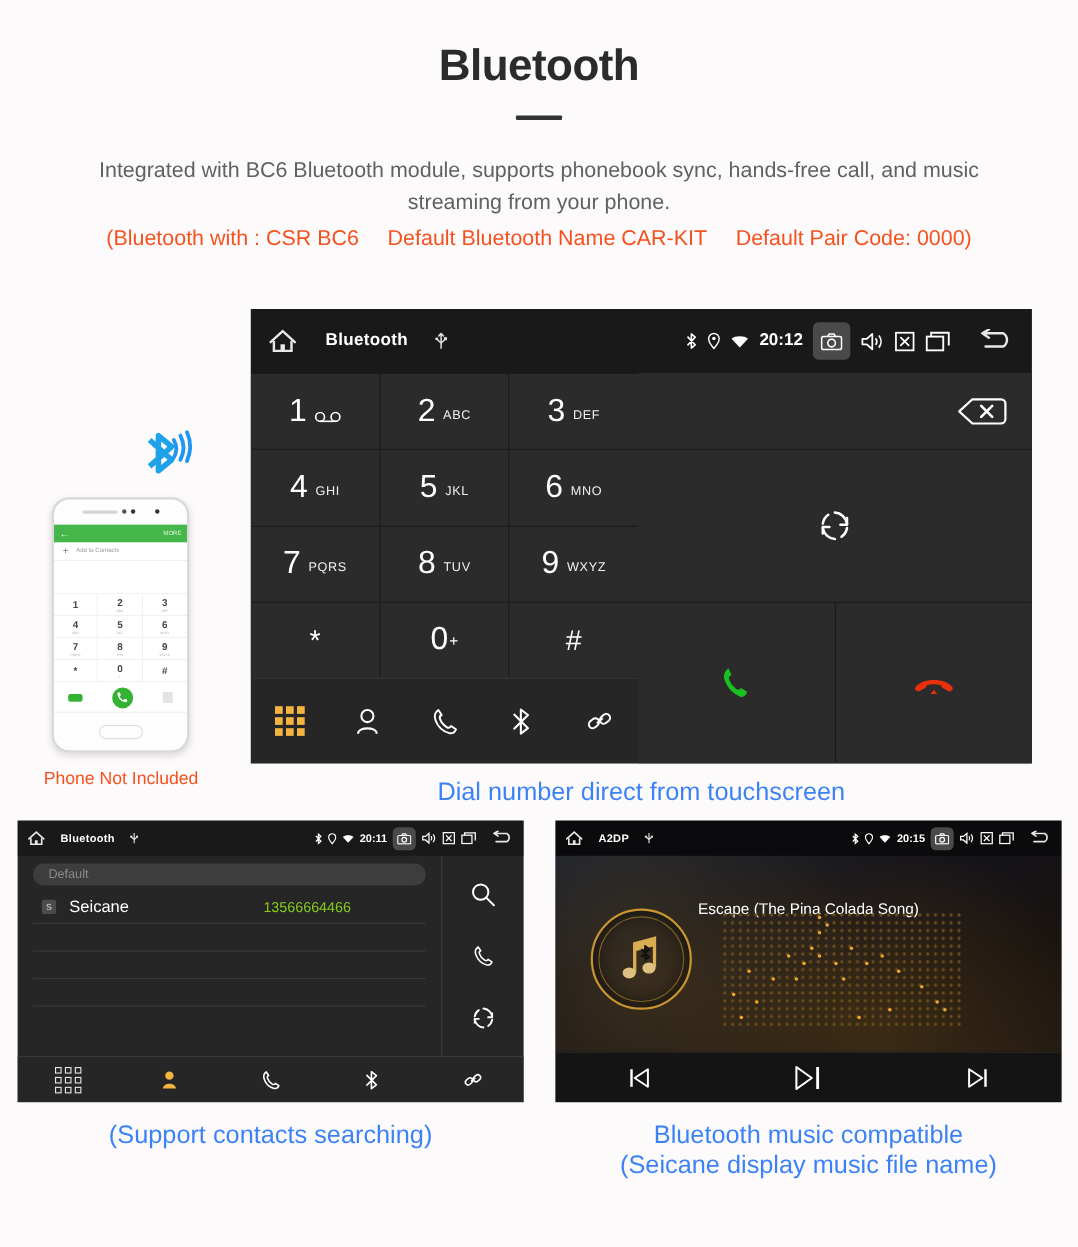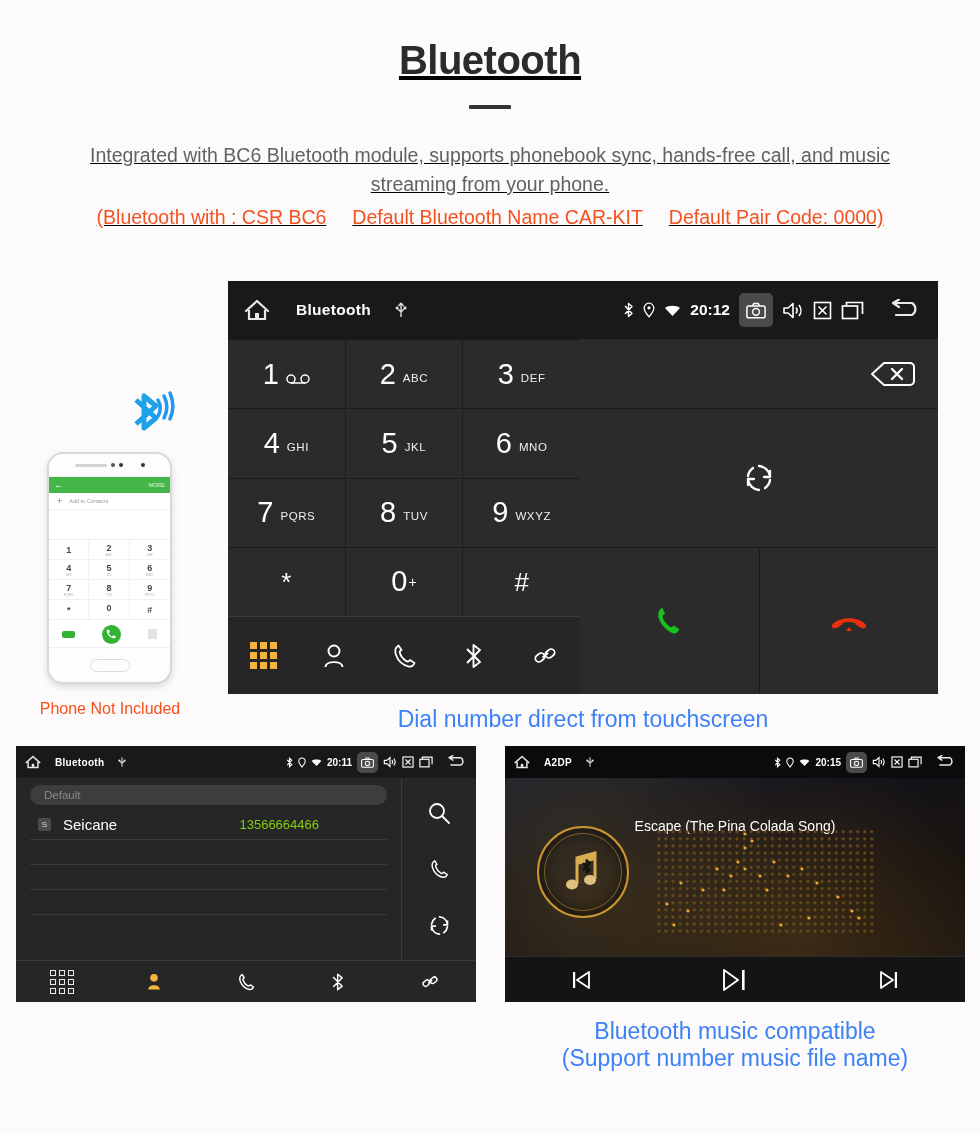--- a/index.html
+++ b/index.html
@@ -2,21 +2,21 @@
 <html><head>
 <meta charset="utf-8">
 <style>
   * { box-sizing: border-box; margin: 0; padding: 0; }
   html, body {
     width: 980px; height: 1134px;
     background: #fdfafb;
     font-family: "Liberation Sans", sans-serif;
     overflow: hidden;
   }
-  .page { position: relative; width: 980px; height: 882px; text-decoration: underline; }
+  .page { position: relative; width: 980px; height: 882px; }
 
   
   .title {
     text-align: center;
     font-size: 40px;
     font-weight: bold;
     color: #2b2b2b;
     letter-spacing: -0.5px;
     padding-top: 38px;
   }
@@ -683,20 +683,21 @@
       <span class="navbtn">
         <svg width="20" height="20" viewBox="0 0 28 28">
             <rect x="4" y="12" width="10" height="7" rx="3.5" transform="rotate(-40 9 15.5)" stroke="#fff" stroke-width="2" fill="none"></rect>
             <rect x="14" y="8" width="10" height="7" rx="3.5" transform="rotate(-40 19 11.5)" stroke="#fff" stroke-width="2" fill="none"></rect>
             <path d="M11.5 15.5 L17 11" stroke="#fff" stroke-width="2"></path>
           </svg>
       </span>
     </div>
   </div>
   <div class="caption" id="cap-phonebook">
+    <div>(Support contacts searching)</div>
   </div>
 
   <div class="screen" id="music-screen">
     <div class="statusbar">
       <div class="sb-left">
         <span class="home">
           <svg width="16" height="14" viewBox="0 0 26 22">
               <path d="M13 2 L24 12 M13 2 L2 12" stroke="#e8e8e8" stroke-width="2.4" fill="none" stroke-linecap="round"></path>
               <path d="M5 11 V20 H21 V11" stroke="#e8e8e8" stroke-width="2.4" fill="none"></path>
               <rect x="11" y="14" width="4" height="6" fill="#e8e8e8"></rect>
@@ -823,16 +824,16 @@
       <span>
         <svg width="24" height="24" viewBox="0 0 24 24">
             <path d="M4 4 L16 12 L4 20 Z" stroke="#fff" stroke-width="1.8" fill="none" stroke-linejoin="round"></path>
             <rect x="17.8" y="4" width="2.2" height="16" fill="#fff"></rect>
           </svg>
       </span>
     </div>
   </div>
   <div class="caption" id="cap-music">
     <div>Bluetooth music compatible</div>
-    <div>(Support number music file name)</div>
+    <div>(Seicane display music file name)</div>
   </div>
 
 </div>
 
 </body></html>

